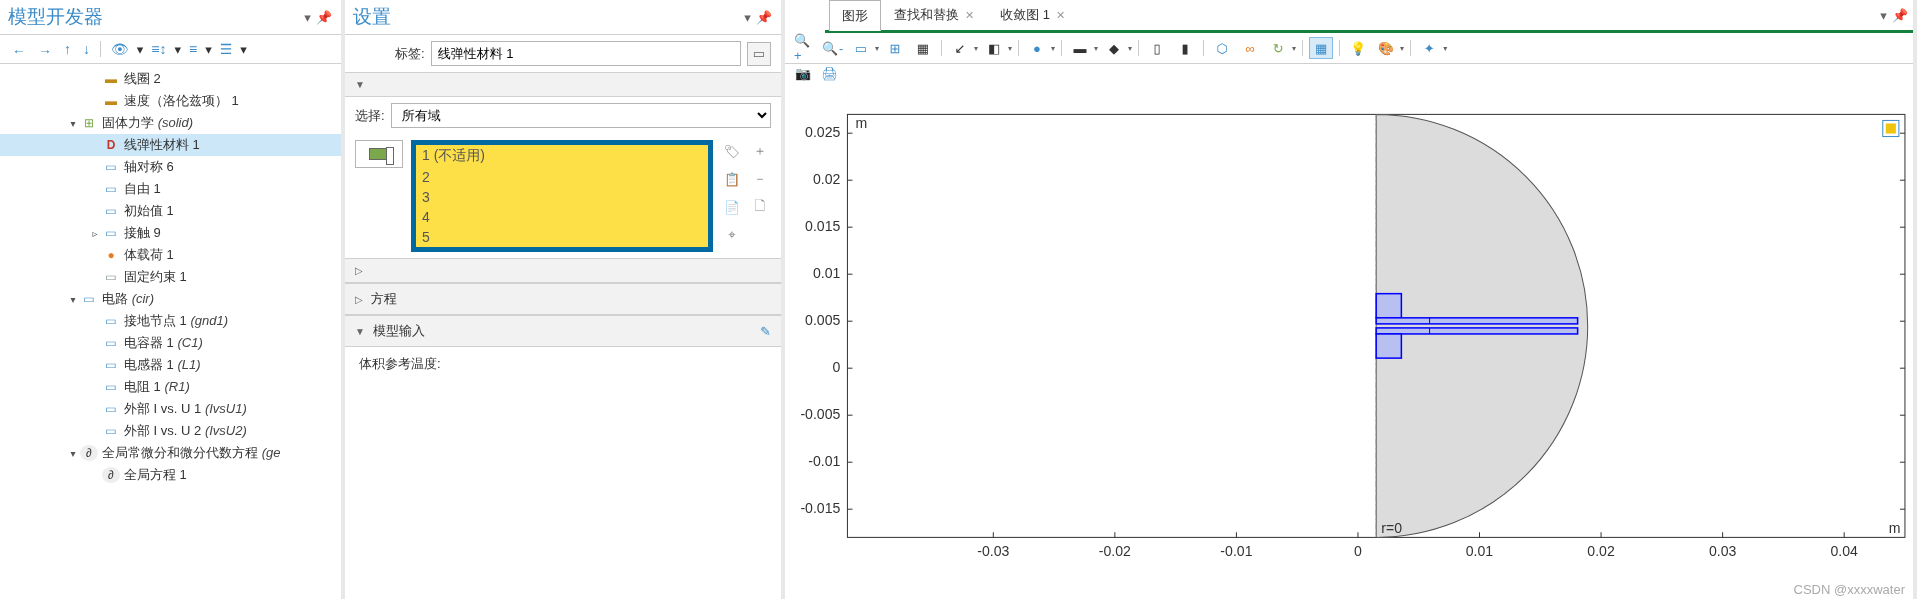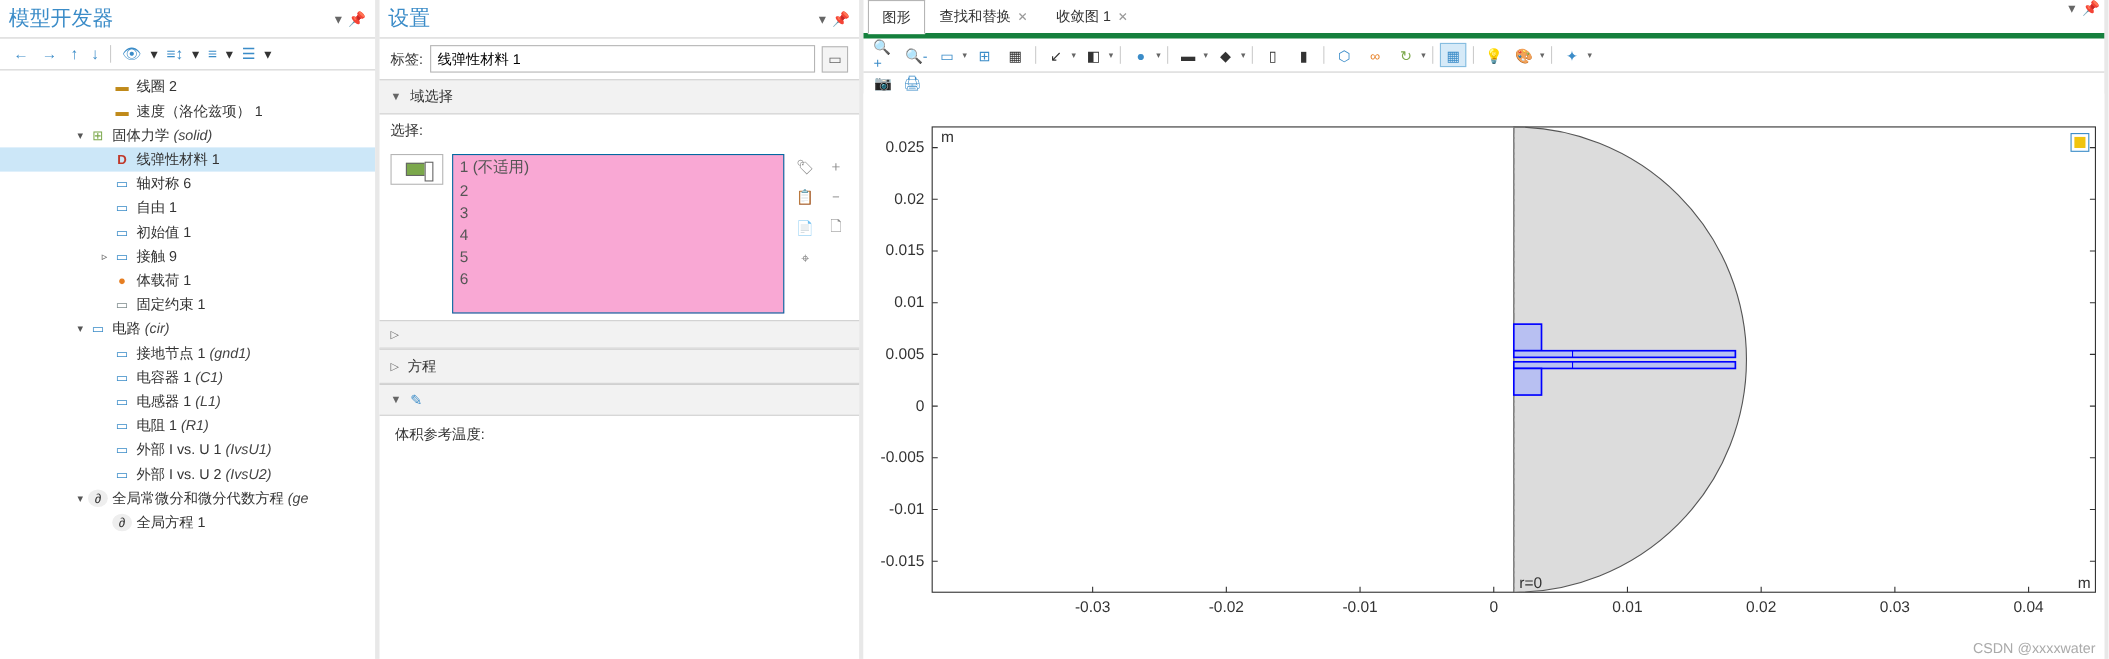--- a/index.html
+++ b/index.html
@@ -26,42 +26,42 @@
 .ic-coil { color:#c08a1a; } .ic-phys { color:#7ba84b; } .ic-d { color:#c0392b; font-weight:bold; font-size:10px; }
 .ic-sym { color:#3b8cc8; } .ic-free { color:#3b8cc8; } .ic-init { color:#3b8cc8; }
 .ic-contact { color:#3b8cc8; } .ic-load { color:#e67e22; } .ic-fixed { color:#7f8c8d; }
 .ic-cir { color:#3b8cc8; } .ic-gnd { color:#3b8cc8; } .ic-cap { color:#3b8cc8; }
 .ic-ind { color:#3b8cc8; } .ic-res { color:#3b8cc8; } .ic-ext { color:#3b8cc8; }
 .ic-glob { background:#eee; border-radius:50%; width:14px; height:14px; }
 
 
 .settings { width: 440px; }
 .settings-sub { padding: 4px 10px; color: #3b8cc8; font-size: 17px; }
-.label-row { display: flex; align-items: center; padding: 6px 10px; gap: 6px; }
+.label-row { display: flex; align-items: center; padding: 6px 10px; gap: 6px; margin-left: 40px; }
 .label-row input { flex: 1; border: 1px solid #b5b5b5; padding: 4px 6px; font-size: 13px; }
 .sq-btn { width: 24px; height: 24px; border: 1px solid #b5b5b5; background: #f4f4f4; display: inline-flex; align-items: center; justify-content: center; cursor: pointer; color:#666; }
 .section-hdr { display: flex; align-items: center; padding: 6px 10px; background: #f2f2f2; border-top: 1px solid #d0d0d0; border-bottom: 1px solid #d0d0d0; gap: 8px; cursor: pointer; }
 .section-hdr .arrow { color: #666; font-size: 10px; }
 .section-hdr .title { flex: 1; }
 .sel-row { display: flex; align-items: center; padding: 6px 10px; gap: 6px; }
 .sel-row select { flex: 1; border: 1px solid #b5b5b5; padding: 3px 6px; font-size: 13px; background: #fff; }
 .domain-area { display: flex; padding: 6px 10px; gap: 8px; }
 .activate { width: 48px; height: 28px; border: 1px solid #b5b5b5; background: #fff; display: flex; align-items: center; justify-content: center; cursor: pointer; }
 .activate-inner { width:20px; height:12px; background:#7ba84b; border:1px solid #666; position:relative; }
 .activate-inner::after { content:""; position:absolute; right:-6px; top:-2px; width:6px; height:16px; background:#fff; border:1px solid #666; }
-.domain-list { flex: 1; border: 1px solid #0369a1; height: 145px; overflow-y: scroll; background: #f9a8d4; }
+.domain-list { flex: 1; border: 5px solid #0369a1; height: 112px; overflow-y: scroll; background: #fde047; }
 .domain-list div { padding: 2px 6px; font-size: 14px; color: #555; }
 .domain-ctrls { display: flex; flex-direction: column; gap: 6px; }
 .domain-ctrls .row { display: flex; gap: 6px; }
 .domain-ctrls .btn { width: 22px; height: 22px; display: inline-flex; align-items: center; justify-content: center; color: #888; cursor: pointer; border:1px solid transparent; }
 .body-text { padding: 8px 14px; }
 
 
 .gfx { flex: 1; display: flex; flex-direction: column; }
-.tabs { display: flex; align-items: flex-start; border-bottom: 5px solid #15803d; padding: 0 4px; }
+.tabs { display: flex; align-items: center; border-bottom: 3px solid #15803d; padding: 0 4px; margin-left: 40px; }
 .tab { padding: 5px 12px; border: 1px solid transparent; cursor: pointer; display: flex; align-items: center; gap: 6px; }
 .tab.active { border: 1px solid #b5b5b5; border-bottom: 1px solid #fff; background: #fff; margin-bottom: -1px; }
 .tab .close { color: #999; font-size: 11px; }
 .gfx-toolbar { display: flex; align-items: center; gap: 4px; padding: 4px 8px; border-bottom: 1px solid #d0d0d0; flex-wrap: wrap; }
 .gfx-toolbar .btn { width: 24px; height: 22px; display: inline-flex; align-items: center; justify-content: center; cursor: pointer; border:1px solid transparent; }
 .gfx-toolbar .btn.on { background:#d6eaf8; border:1px solid #86bde0; }
 .gfx-toolbar .dd { font-size: 8px; color: #666; margin-left: -2px; }
 .gfx-sub { display:flex; gap:10px; padding:2px 10px; }
 .plot-area { flex:1; position:relative; background:#fff; }
 .plot-svg { width:100%; height:100%; }
@@ -202,24 +202,26 @@
     </span>
   </div>
   <div class="label-row">
     <span>标签:</span>
     <input type="text" value="线弹性材料 1" style="">
     <span class="sq-btn">▭</span>
   </div>
 
   <div class="section-hdr">
     <span class="arrow">▼</span>
-    <span class="title">域选择</span>
   </div>
   <div class="sel-row">
     <span>选择:</span>
+    <select>
+      <option>所有域</option>
+    </select>
   </div>
   <div class="domain-area">
     <div class="activate">
         <div class="activate-inner"></div>
       </div>
     <div class="domain-list" id="domlist">
         <div>1 (不适用)</div>
         <div>2</div>
         <div>3</div>
         <div>4</div>
@@ -247,20 +249,21 @@
 
   <div class="section-hdr">
     <span class="arrow">▷</span>
   </div>
   <div class="section-hdr">
     <span class="arrow">▷</span>
     <span class="title">方程</span>
   </div>
   <div class="section-hdr">
     <span class="arrow">▼</span>
+    <span class="title">模型输入</span>
     <span style="color:#3b8cc8">✎</span>
   </div>
   <div class="body-text">体积参考温度:</div>
 </div>
 
 <div class="panel gfx">
   <div class="tabs">
     <div id="tabs-holder" style="display:flex">
         <div class="tab active">
           <span>图形</span>

